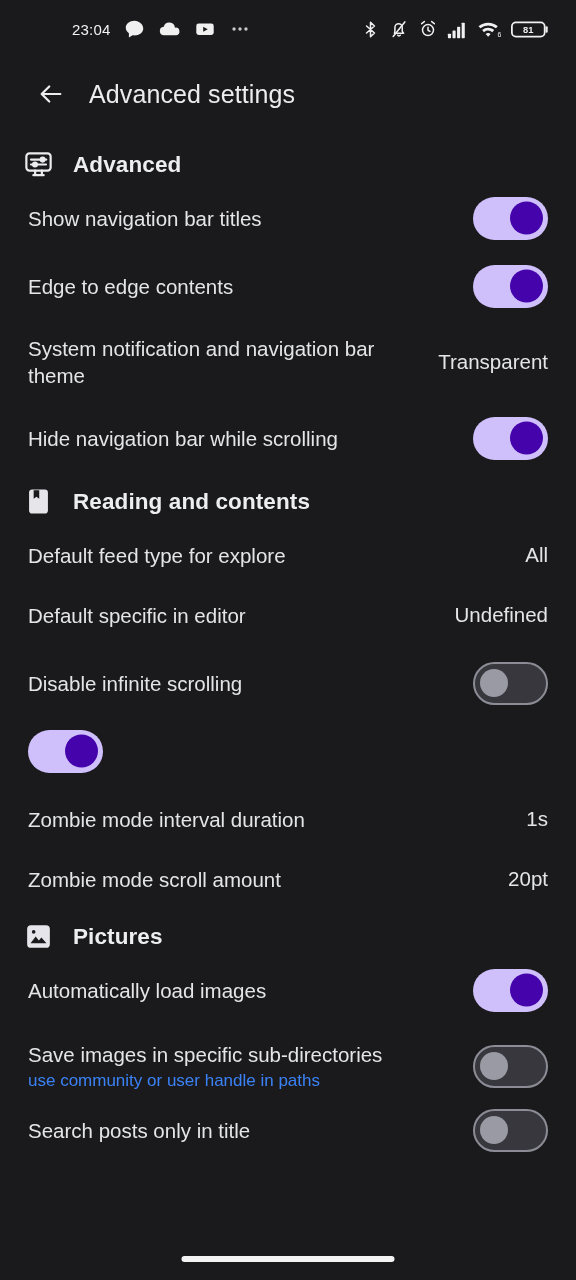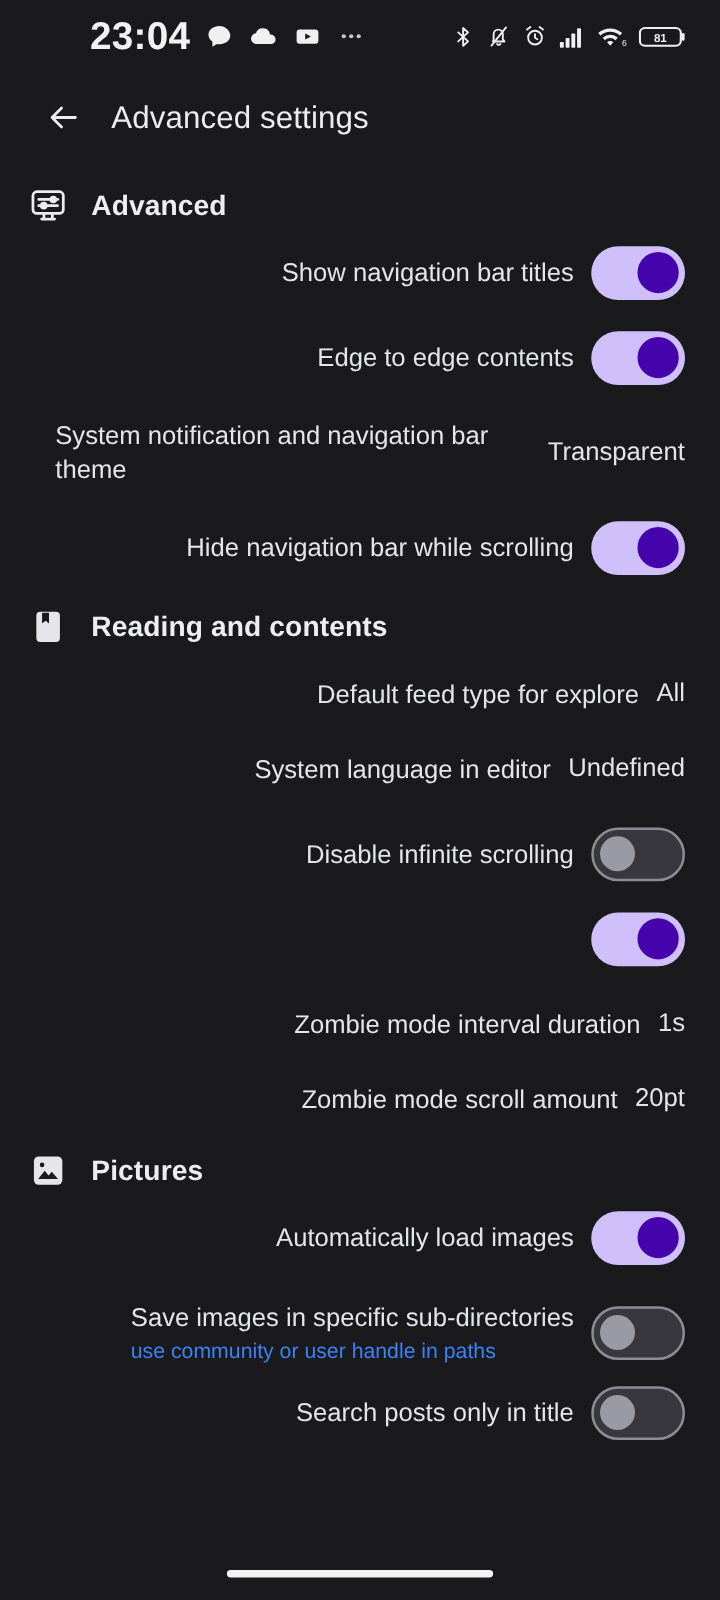--- a/index.html
+++ b/index.html
@@ -11,41 +11,41 @@
   }
   .screen { position:relative; width:576px; height:1280px; background:#1a1a1c; }
 
   
   .statusbar {
     height:58px; display:flex; align-items:center;
     justify-content:space-between;
     padding:0 26px 0 72px;
   }
   .sb-left { display:flex; align-items:center; gap:13px; }
-  .sb-time { color:#f2f2f3; font-size:31px; font-weight:700; letter-spacing:.2px; }
+  .sb-time { color:#f2f2f3; font-size:15px; font-weight:400; letter-spacing:.2px; }
   .sb-right { display:flex; align-items:center; gap:9px; }
   .sb-ico { display:block; }
 
   
   .appbar { height:72px; display:flex; align-items:center; padding:0 34px; gap:21px; }
   .back-btn { width:34px; height:34px; display:flex; align-items:center; justify-content:center; }
   .appbar-title { color:#ececed; font-size:25px; font-weight:400; letter-spacing:.1px; }
 
   
   .content { padding:0; }
   .section-head {
     display:flex; align-items:center; gap:18px;
     padding:18px 28px 14px 22px;
   }
   .section-ico { width:33px; height:33px; flex:none; display:flex; align-items:center; justify-content:center; }
   .section-title { color:#edeef0; font-size:22.5px; font-weight:700; letter-spacing:.1px; }
 
   
   .row {
-    display:flex; align-items:center; justify-content:flex-end;
+    display:flex; align-items:center; justify-content:space-between;
     padding:0 28px; min-height:46px; gap:14px;
   }
   .row.tall { min-height:62px; }
   .row-texts { display:flex; flex-direction:column; gap:2px; max-width:420px; }
   .row-label { color:#e4e5e7; font-size:20.5px; font-weight:400; line-height:27px; }
   .row-sub { color:#3b82f6; font-size:17px; font-weight:400; line-height:22px; }
   .row-value { color:#e4e5e7; font-size:20.5px; white-space:nowrap; }
 
   .spacer-sm { height:14px; }
   .spacer-md { height:22px; }
@@ -196,21 +196,21 @@
     <div class="row">
       <div class="row-texts">
         <span class="row-label">Default feed type for explore</span>
       </div>
       <span class="row-value">All</span>
     </div>
     <div class="spacer-sm"></div>
 
     <div class="row">
       <div class="row-texts">
-        <span class="row-label">System language in editor</span>
+        <span class="row-label">Default specific in editor</span>
       </div>
       <span class="row-value">Undefined</span>
     </div>
     <div class="spacer-md"></div>
 
     <div class="row">
       <div class="row-texts">
         <span class="row-label">Disable infinite scrolling</span>
       </div>
       <div class="toggle off">

